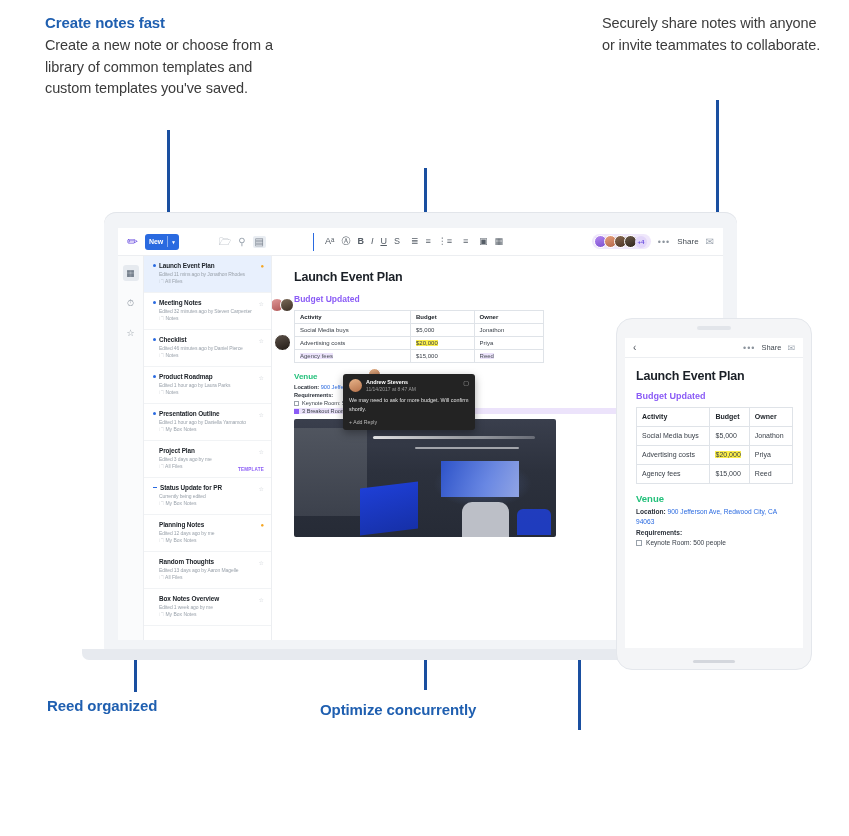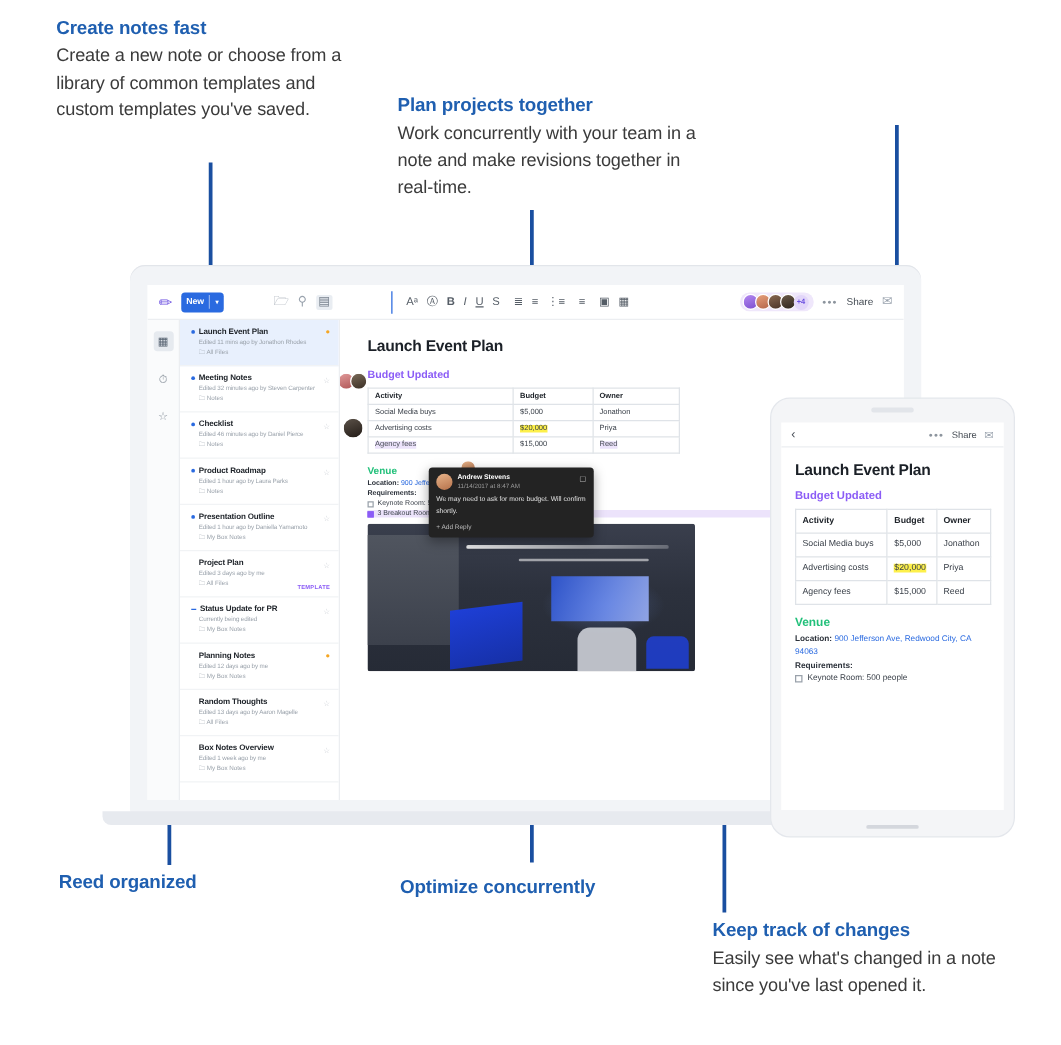--- a/index.html
+++ b/index.html
@@ -196,40 +196,33 @@
 </head>
 <body>
 
 <div id="stage">
 
   <div class="callout" style="left:45px; top:13px; width:250px;">
     <div class="ct">Create notes fast</div>
     <div class="cb">Create a new note or choose from a library of common templates and custom templates you've saved.</div>
   </div>
 
-  <div class="callout" style="left:318px; top:75px; width:250px;">
-    <div class="ct">Plan projects together</div>
-    <div class="cb">Work concurrently with your team in a note and make revisions together in real-time.</div>
-  </div>
 
   <div class="callout" style="left:602px; top:13px; width:225px;">
+    <div class="cb">Securely share notes with anyone or invite teammates to collaborate.</div>
   </div>
 
   <div class="callout" style="left:47px; top:696px; width:255px;">
     <div class="ct">Reed organized</div>
   </div>
 
   <div class="callout" style="left:320px; top:700px; width:235px;">
     <div class="ct">Optimize concurrently</div>
   </div>
 
-  <div class="callout" style="left:570px; top:735px; width:245px;">
-    <div class="ct">Keep track of changes</div>
-    <div class="cb">Easily see what's changed in a note since you've last opened it.</div>
-  </div>
 
   <div class="lead vline" style="left:167px; top:130px; height:100px;"></div>
   <div class="lead vline" style="left:424px; top:168px; height:222px;"></div>
   <div class="lead vline" style="left:716px; top:100px; height:128px;"></div>
   <div class="lead vline" style="left:134px; top:330px; height:362px;"></div>
   <div class="lead vline" style="left:424px; top:418px; height:272px;"></div>
   <div class="lead vline" style="left:578px; top:418px; height:312px;"></div>
 
   <div class="ring" style="left:147px; top:228px; width:41px; height:32px;"></div>
   <div class="ring-rect" style="left:120px; top:275px; width:31px; height:58px;"></div>

